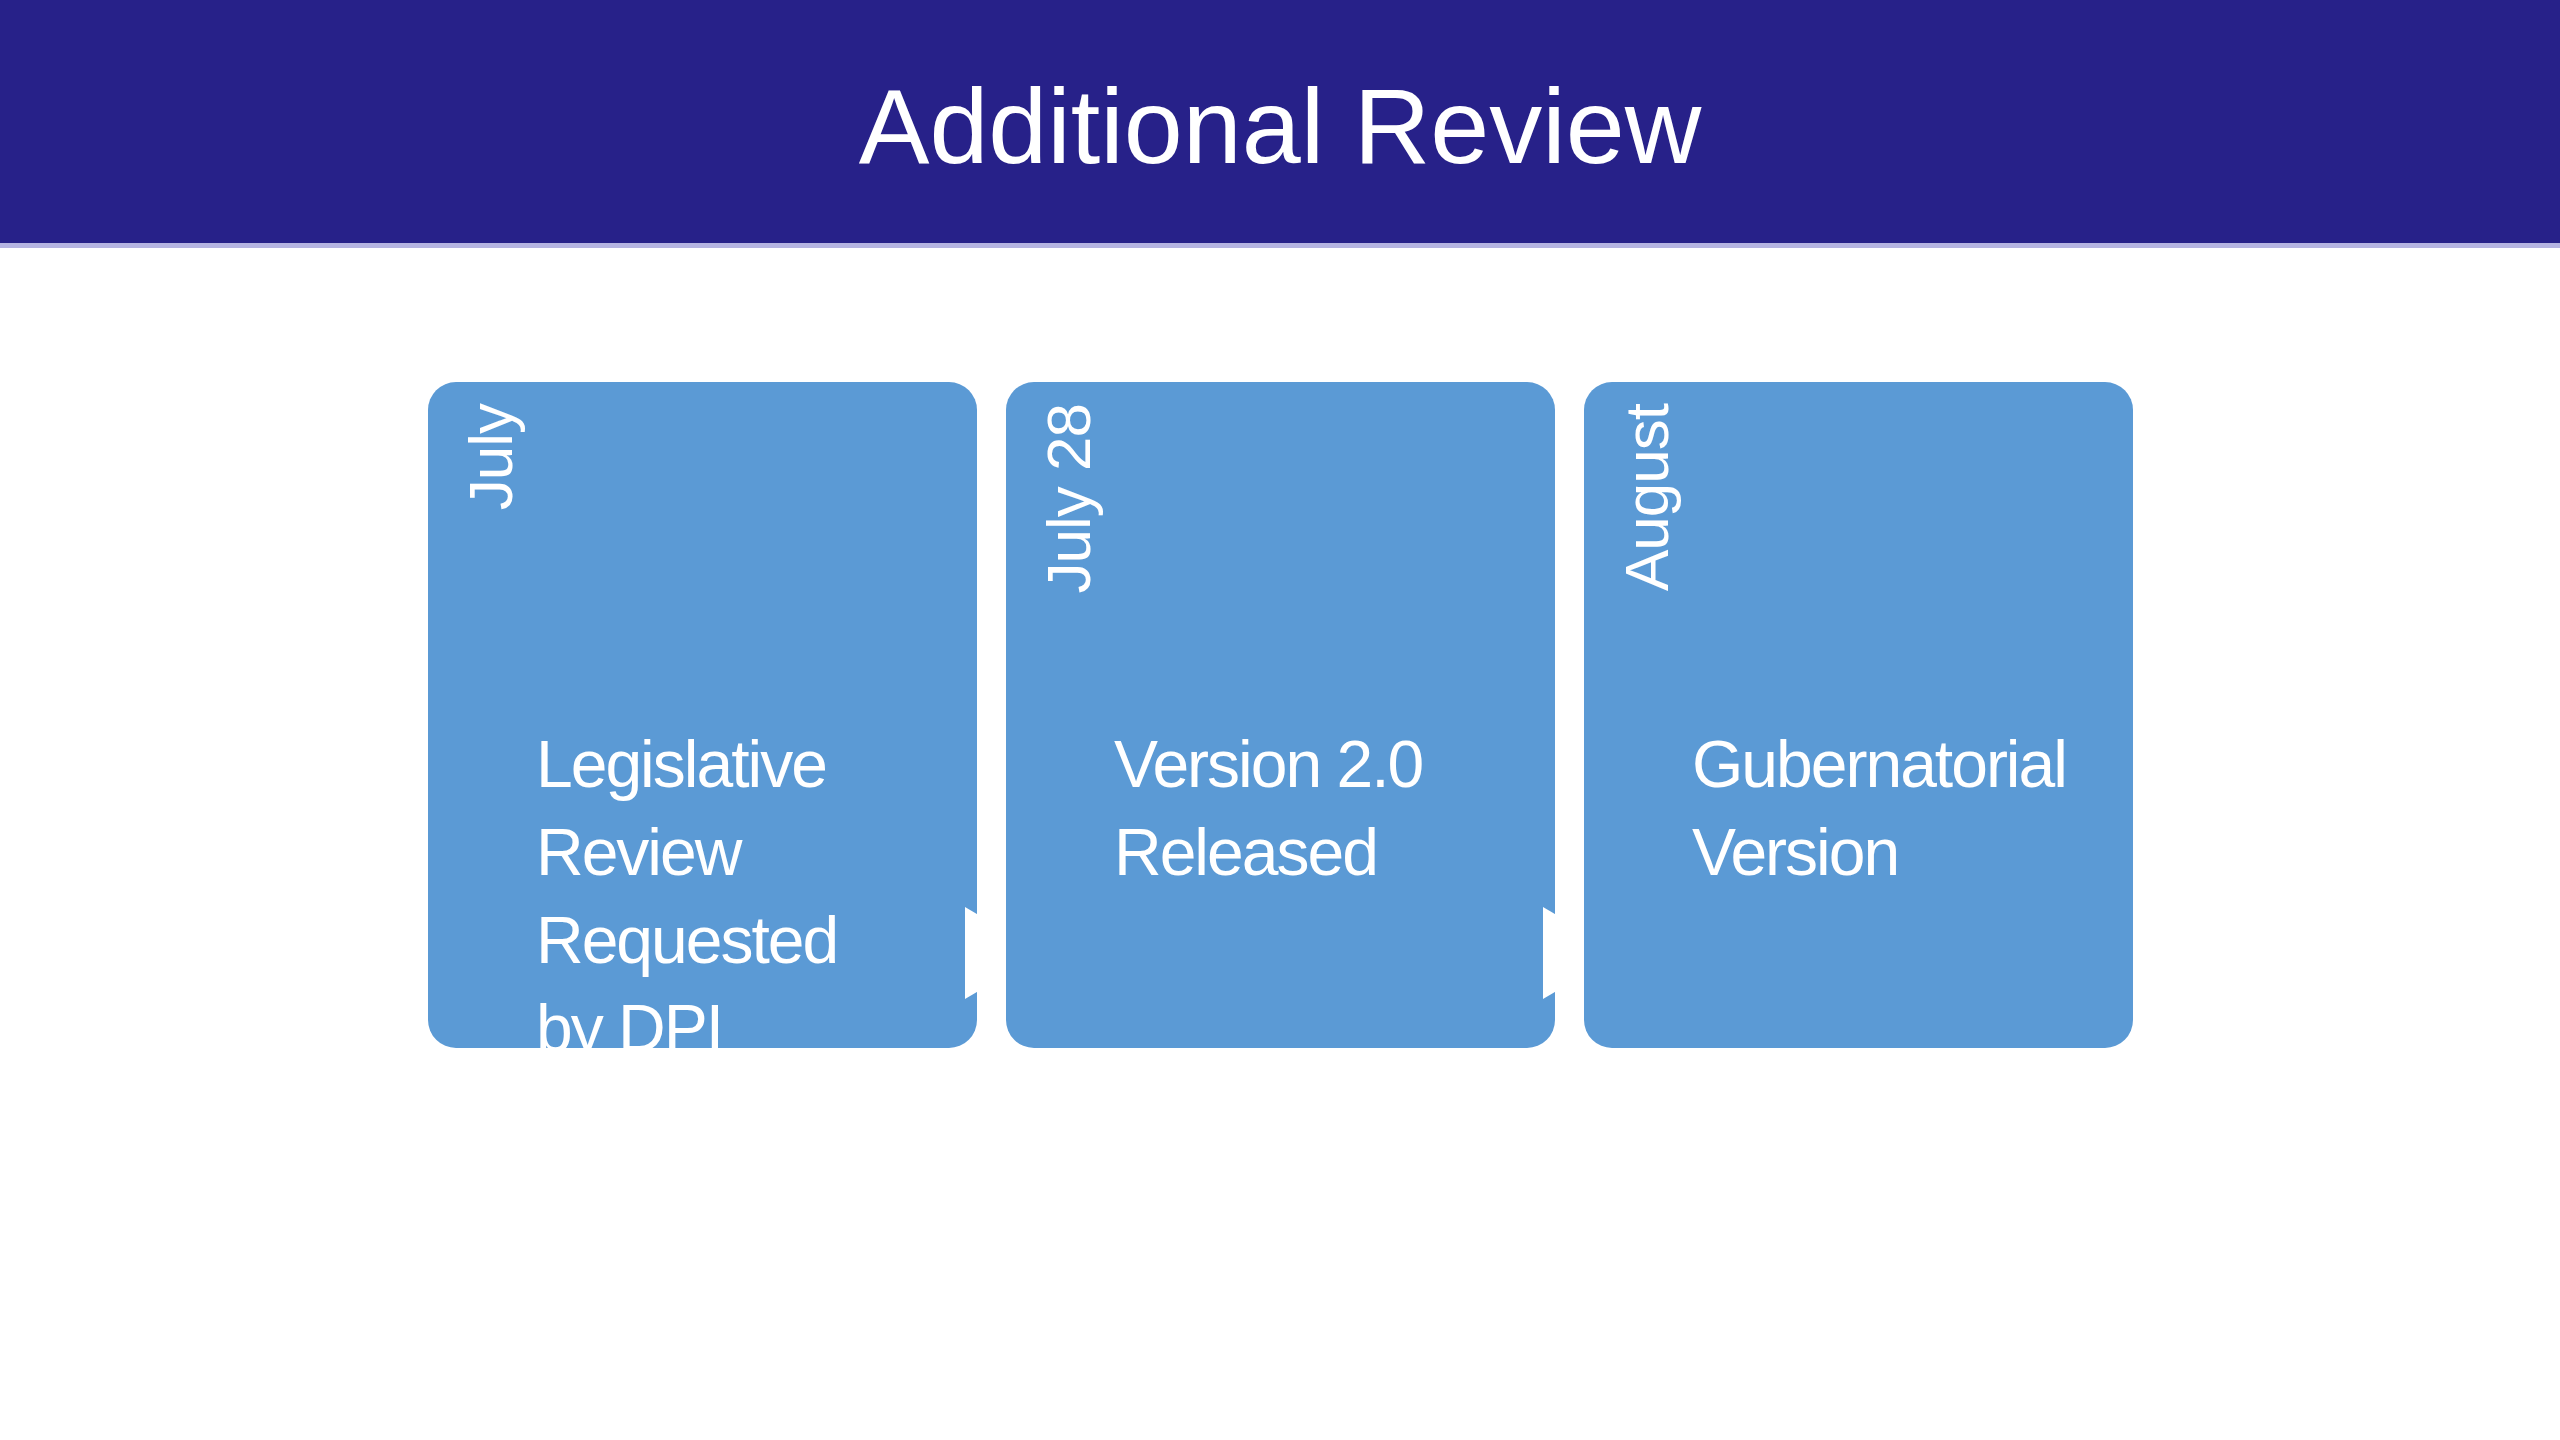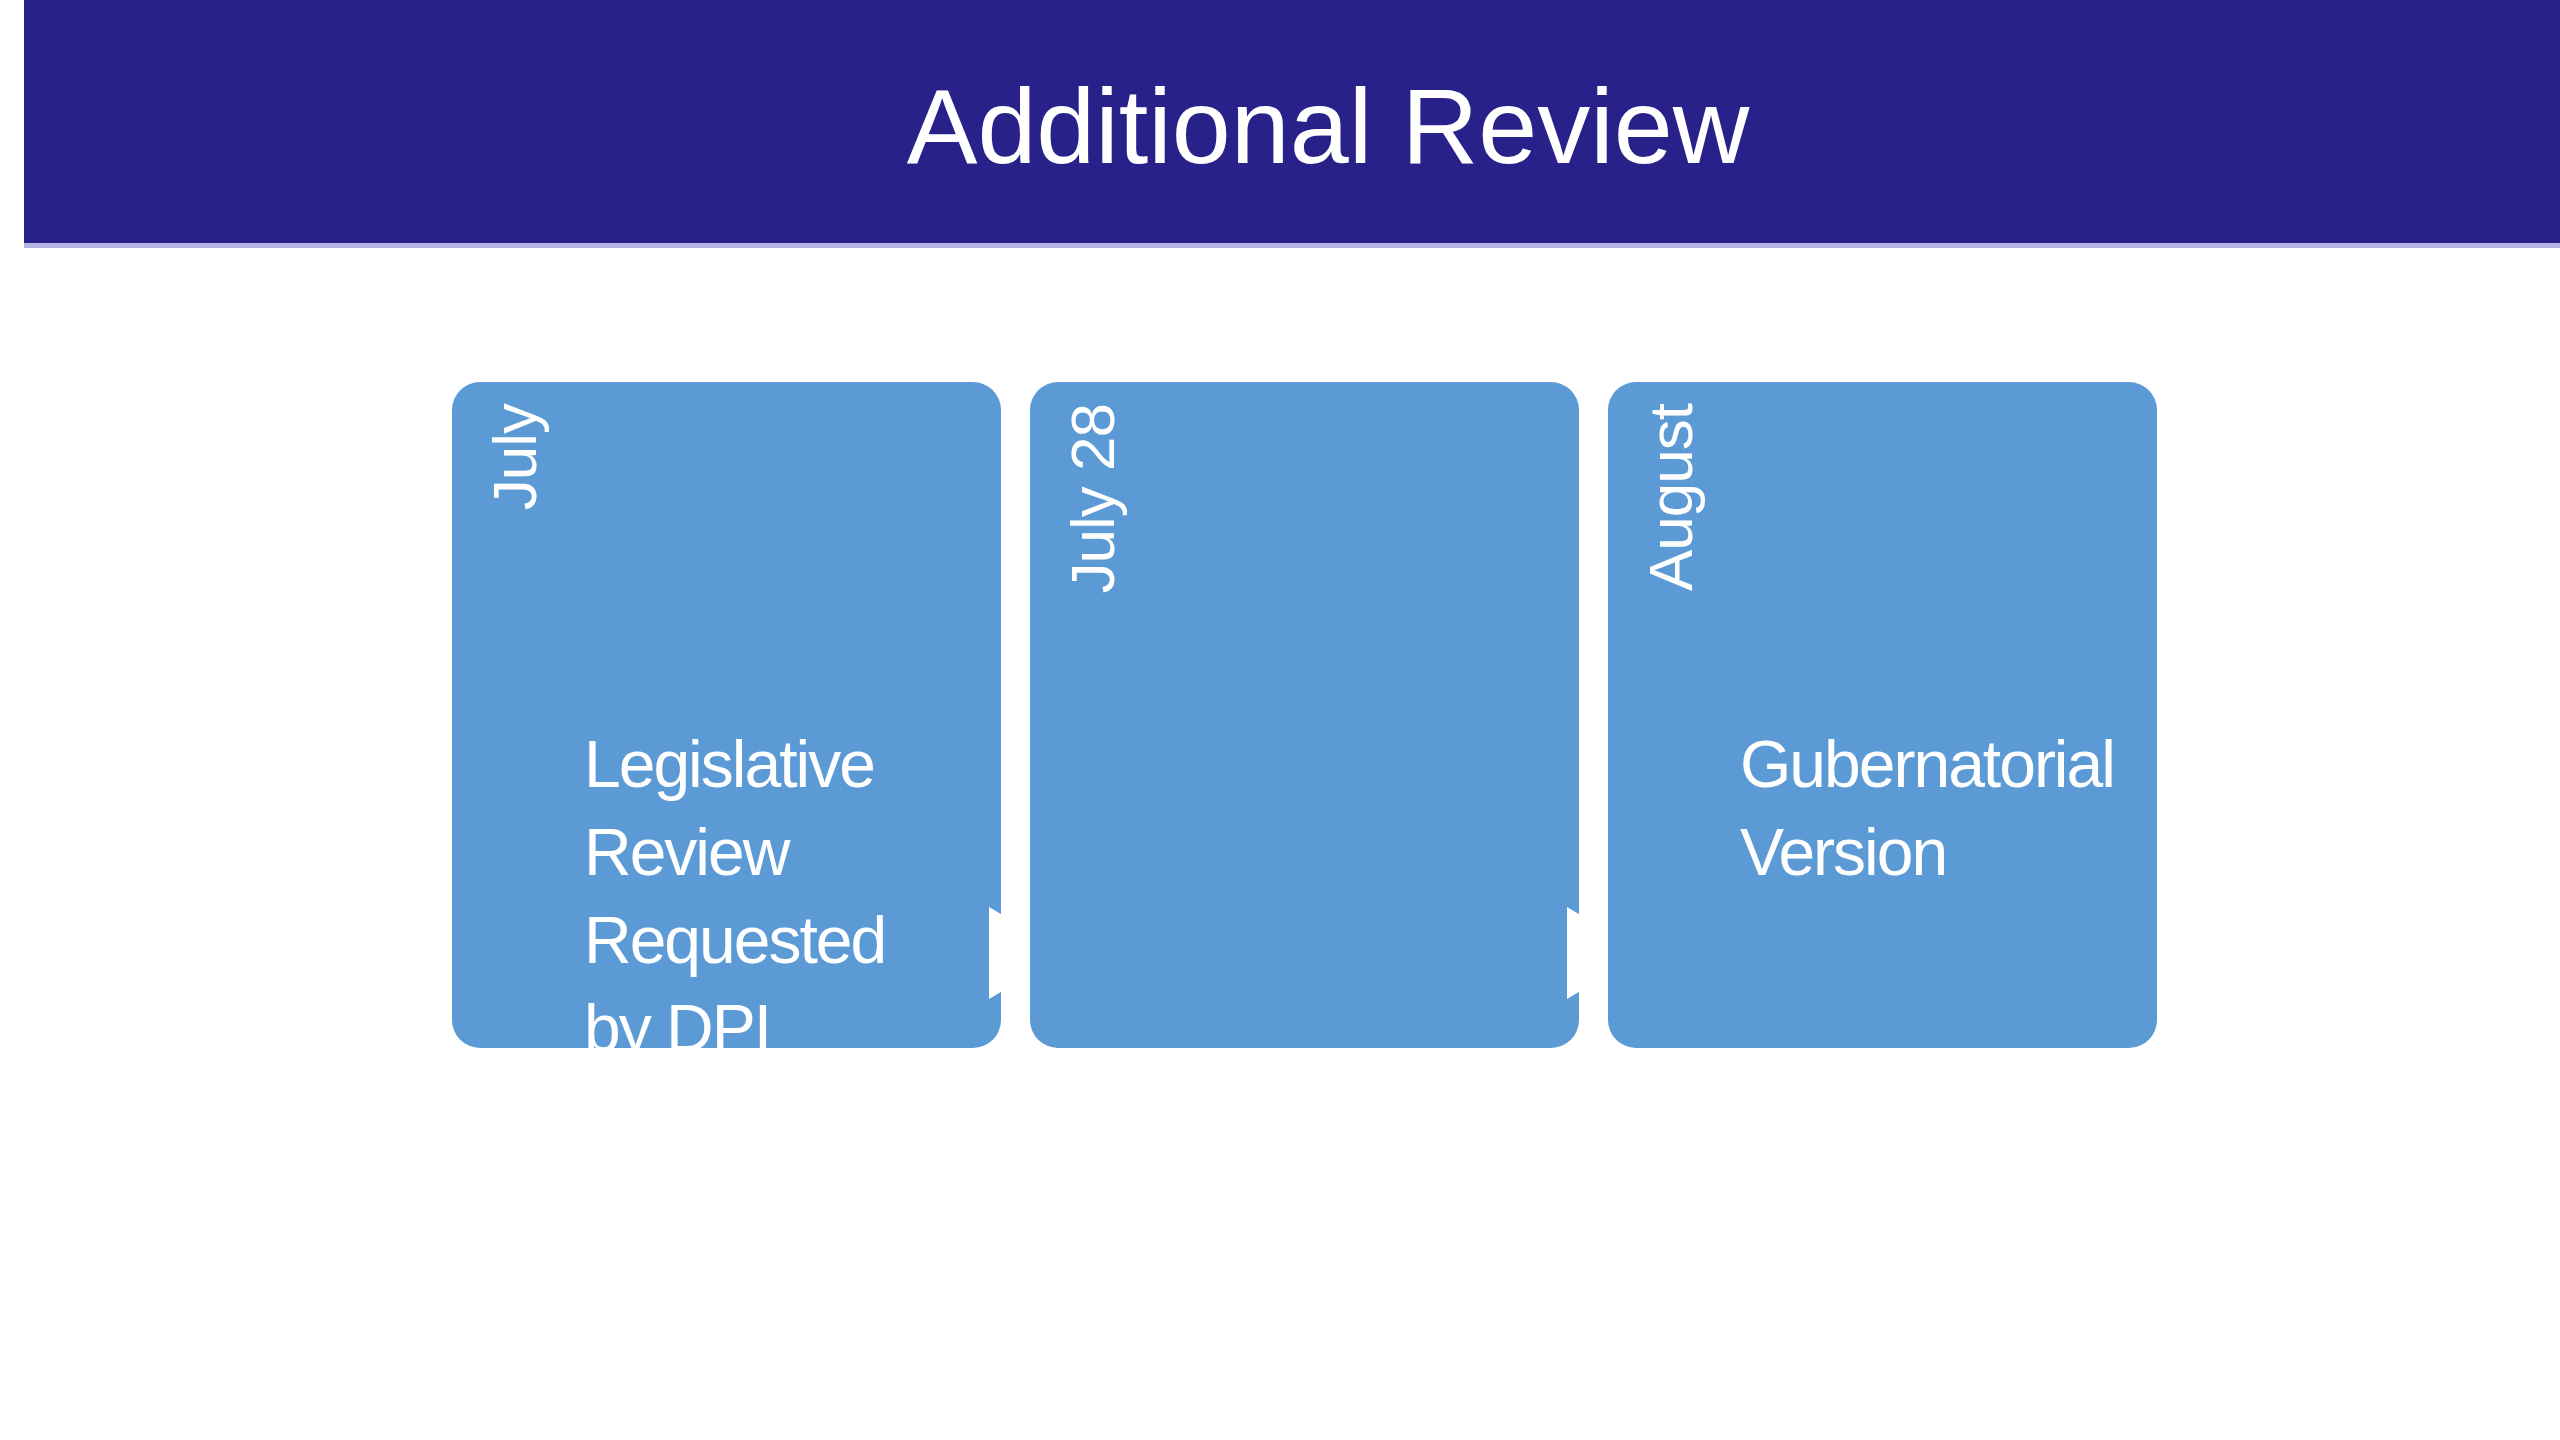--- a/index.html
+++ b/index.html
@@ -3,21 +3,21 @@
 <meta charset="utf-8">
 <style>
   :root {
     --header-bg: #272189;
     --header-divider: #b5b4e2;
     --canvas-bg: #ffffff;
     --step-fill: #5b9ad5;
     --text-on-blue: #ffffff;
     --arrow: #ffffff;
   }
-  * { box-sizing: border-box; padding-left: 24px; }
+  * { box-sizing: border-box; }
   html, body {
     margin: 0; padding: 0;
   }
   body {
     width: 2560px; height: 1440px;
     background: var(--canvas-bg);
     font-family: "Liberation Sans", sans-serif;
     overflow: hidden;
     position: relative;
   }
@@ -105,20 +105,22 @@
       <p class="label">Legislative
 Review
 Requested
 by DPI</p>
     </section>
 
     <div class="arrow" id="arrow-1"></div>
 
     <section class="step" id="step-2">
       <span class="date">July 28</span>
+      <p class="label">Version 2.0
+Released</p>
     </section>
 
     <div class="arrow" id="arrow-2"></div>
 
     <section class="step" id="step-3">
       <span class="date">August</span>
       <p class="label">Gubernatorial
 Version</p>
     </section>
 

